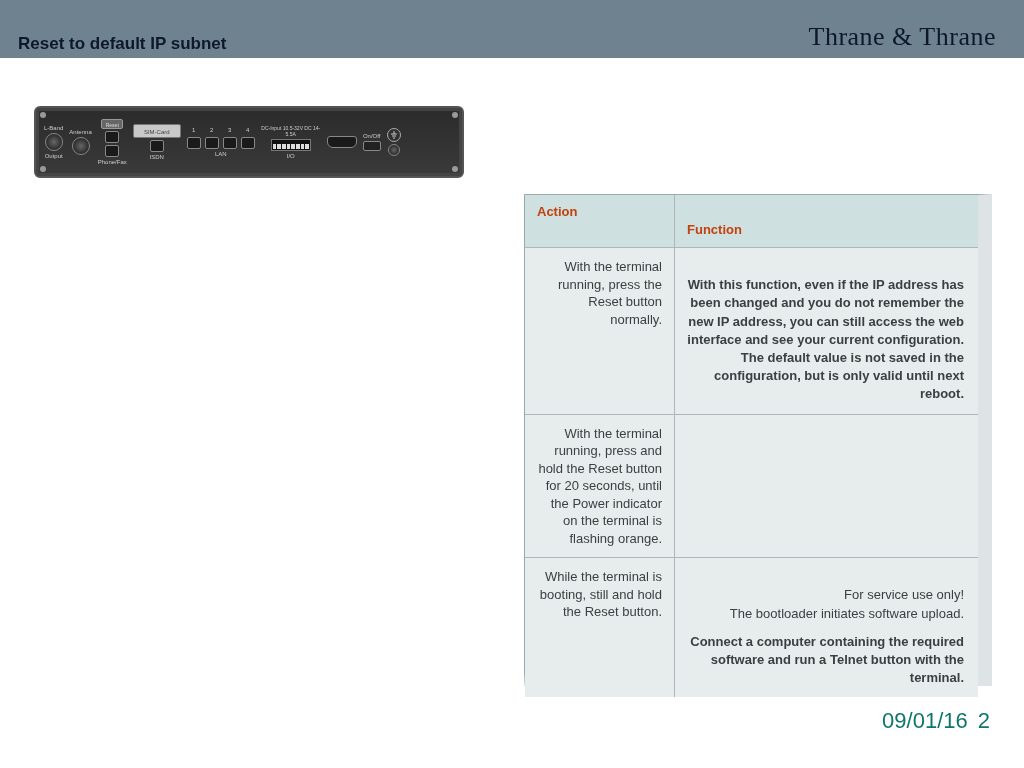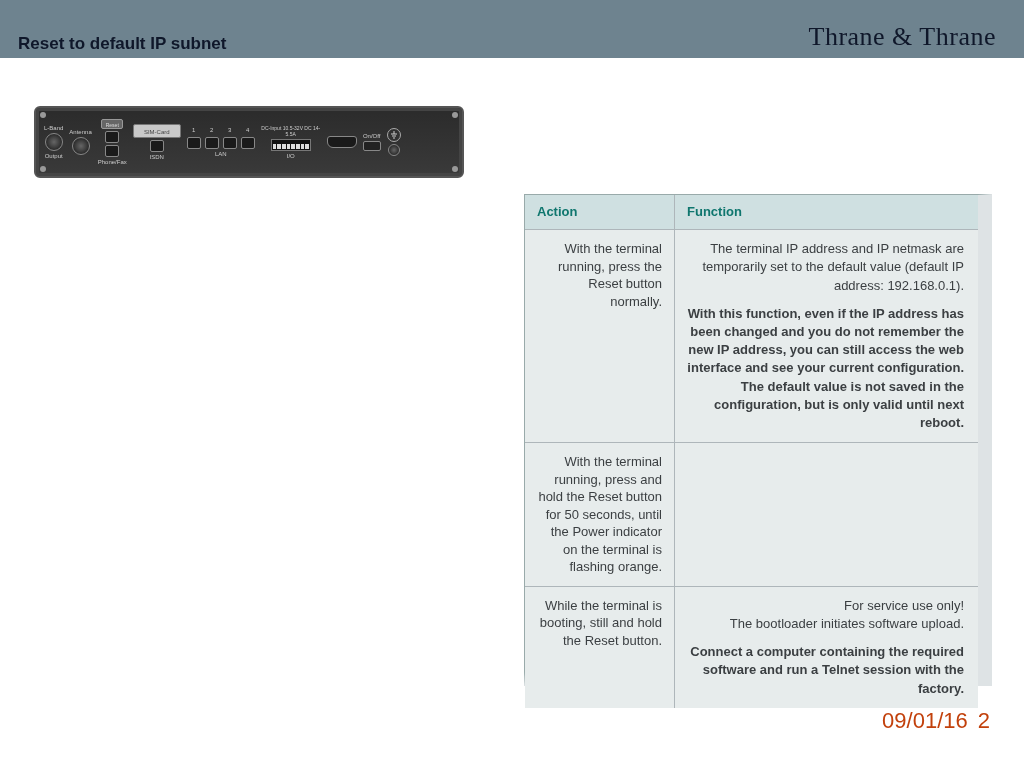--- a/index.html
+++ b/index.html
@@ -148,43 +148,44 @@
       top: 136px;
       bottom: 62px;
       border: 1px solid #9aa;
       border-right: 14px solid rgba(190,200,205,0.5);
       border-bottom: 14px solid rgba(190,200,205,0.5);
       font-size: 13px;
       color: #3b3f42;
     }
     .fn-row { display: flex; border-bottom: 1px solid #aeb6ba; }
     .fn-row:last-child { border-bottom: none; }
-    .fn-row.head { background: #cfe0e1; font-weight: bold; color:#0f766e;}
+    .fn-row.head { background: #cfe0e1; font-weight: bold; color:#c2410c;}
     .fn-cell-a {
       width: 150px;
       padding: 10px 12px;
       border-right: 1px solid #aeb6ba;
       line-height: 1.35;
     }
     .fn-row.head .fn-cell-a,
     .fn-row.head .fn-cell-f { padding-top:8px; padding-bottom:8px;}
     .fn-cell-f {
       flex: 1;
       padding: 10px 14px 10px 12px;
       line-height: 1.4;
+      margin-top: 18px;
     }
     .fn-cell-f p { margin-bottom: 10px; }
     .fn-cell-f p:last-child { margin-bottom: 0; font-weight: bold; }
     .fn-row.body { background: #e7ecec; text-align: right; }
     .footer {
       position: absolute;
       right: 34px;
       bottom: 14px;
       font-size: 22px;
-      color: #c2410c;
+      color: #0f766e;
     }
     .footer .pg { margin-left: 10px; }
   </style>
 </head>
 <body>
 
 <div class="header-bar">
   <div class="brand">Thrane &amp; Thrane</div>
   <div class="page-title">Reset to default IP subnet</div>
 </div>
@@ -270,33 +271,32 @@
 
 
   <div class="fn-table">
     <div class="fn-row head">
       <div class="fn-cell-a">Action</div>
       <div class="fn-cell-f">Function</div>
     </div>
     <div class="fn-row body">
       <div class="fn-cell-a">With the terminal running, press the Reset button normally.</div>
       <div class="fn-cell-f">
-        <p>The terminal IP address and IP netmask are temporarily set to the default value (default IP address: 192.168.0.1).</p>
         <p>With this function, even if the IP address has been changed and you do not remember the new IP address, you can still access the web interface and see your current configuration. The default value is not saved in the configuration, but is only valid until next reboot.</p>
       </div>
     </div>
     <div class="fn-row body">
-      <div class="fn-cell-a">With the terminal running, press and hold the Reset button for 50 seconds, until the Power indicator on the terminal is flashing orange.</div>
+      <div class="fn-cell-a">With the terminal running, press and hold the Reset button for 20 seconds, until the Power indicator on the terminal is flashing orange.</div>
     </div>
     <div class="fn-row body">
       <div class="fn-cell-a">While the terminal is booting, still and hold the Reset button.</div>
       <div class="fn-cell-f">
         <p style="white-space:pre-line">For service use only!
 The bootloader initiates software upload.</p>
-        <p>Connect a computer containing the required software and run a Telnet session with the factory.</p>
+        <p>Connect a computer containing the required software and run a Telnet button with the terminal.</p>
       </div>
     </div>
   </div>
 
   <div class="footer">
     <span>09/01/16</span><span class="pg">2</span>
   </div>
 </div>
 
 </body></html>

